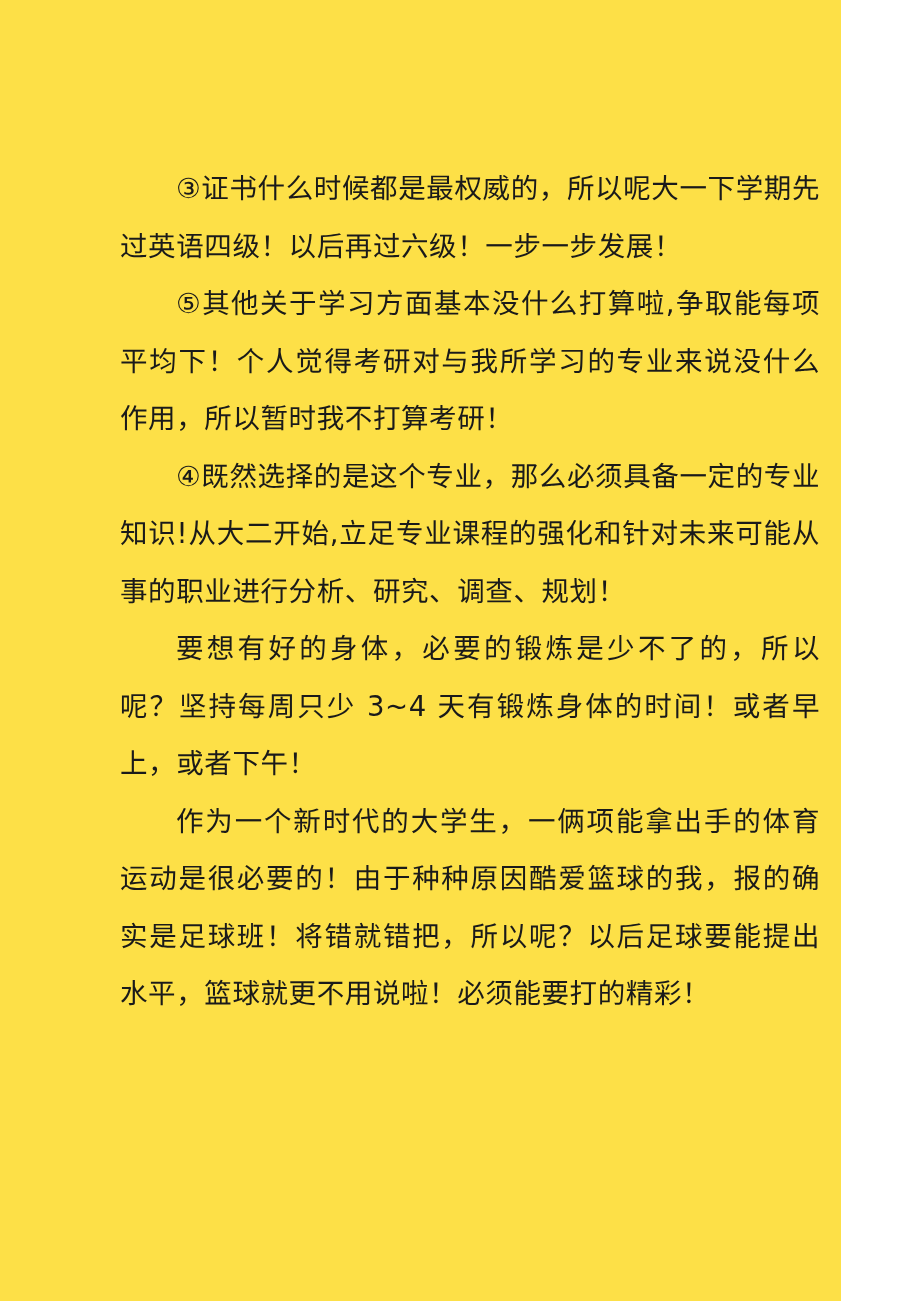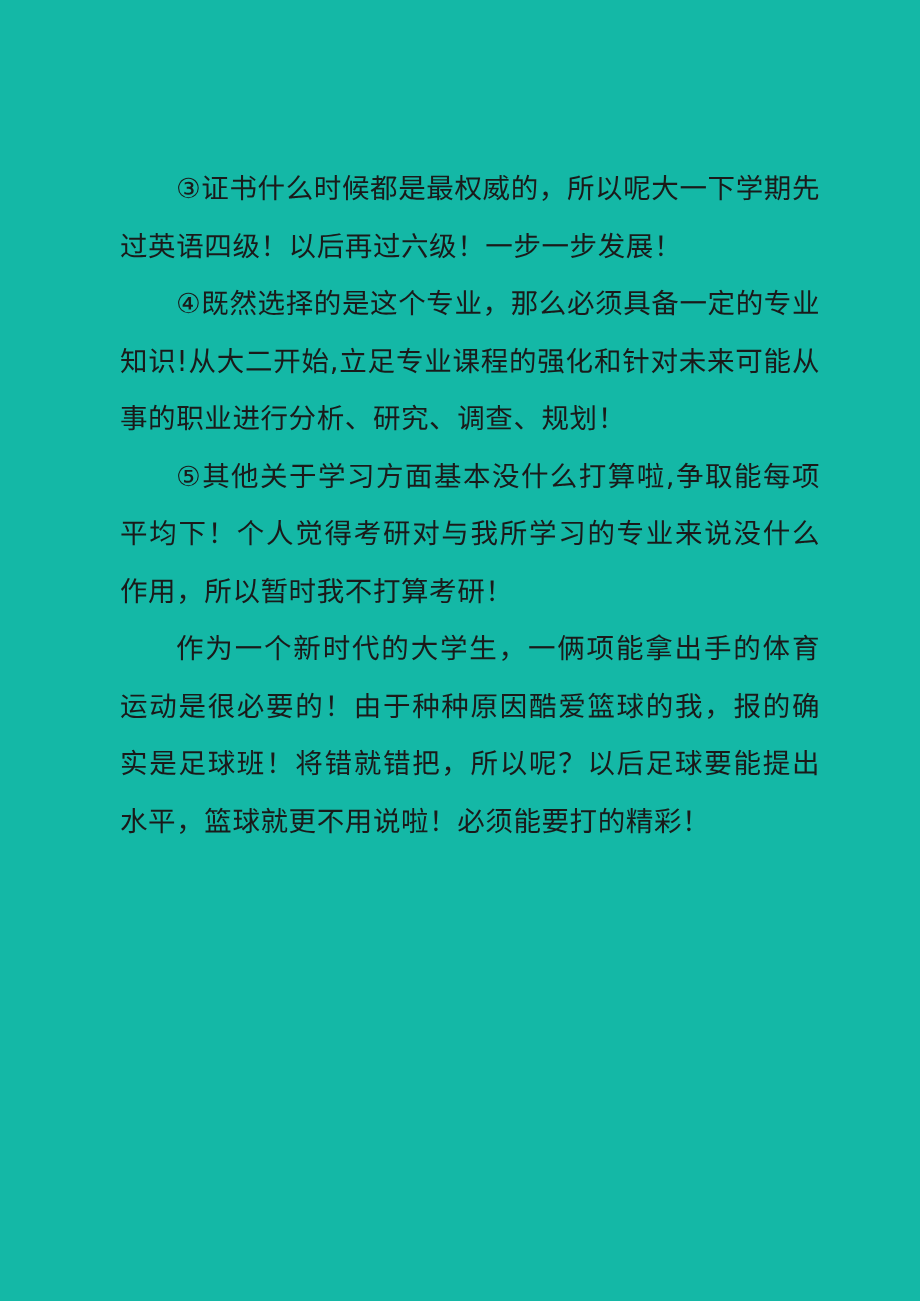--- a/index.html
+++ b/index.html
@@ -6,23 +6,23 @@
   html, body {
     margin: 0;
     padding: 0;
     background: #ffffff;
   }
   body {
     font-family: "DejaVu Sans", "Liberation Sans", sans-serif;
   }
   .page {
     position: relative;
-    width: 920px;
+    width: 841px;
     height: 1301px;
-    background: #14b8a6;
+    background: #fde047;
     overflow: hidden;
     box-sizing: border-box;
   }
   .doc-body {
     position: absolute;
     left: 120px;
     top: 160px;
     width: 700px;
   }
   .para {
@@ -45,22 +45,23 @@
   }
 </style>
 </head>
 <body>
 
 <div class="page">
   <div class="doc-body">
 
     <p class="para">③证书什么时候都是最权威的，所以呢大一下学期先过英语四级！以后再过六级！一步一步发展！</p>
 
+    <p class="para">⑤其他关于学习方面基本没什么打算啦,争取能每项平均下！个人觉得考研对与我所学习的专业来说没什么作用，所以暂时我不打算考研！</p>
+
     <p class="para">④既然选择的是这个专业，那么必须具备一定的专业知识!从大二开始,立足专业课程的强化和针对未来可能从事的职业进行分析、研究、调查、规划！</p>
 
-    <p class="para">⑤其他关于学习方面基本没什么打算啦,争取能每项平均下！个人觉得考研对与我所学习的专业来说没什么作用，所以暂时我不打算考研！</p>
 
-
+    <p class="para">要想有好的身体，必要的锻炼是少不了的，所以呢？坚持每周只少 3~4 天有锻炼身体的时间！或者早上，或者下午！</p>
 
     <p class="para">作为一个新时代的大学生，一俩项能拿出手的体育运动是很必要的！由于种种原因酷爱篮球的我，报的确实是足球班！将错就错把，所以呢？以后足球要能提出水平，篮球就更不用说啦！必须能要打的精彩！</p>
 
   </div>
 </div>
 
 </body></html>

